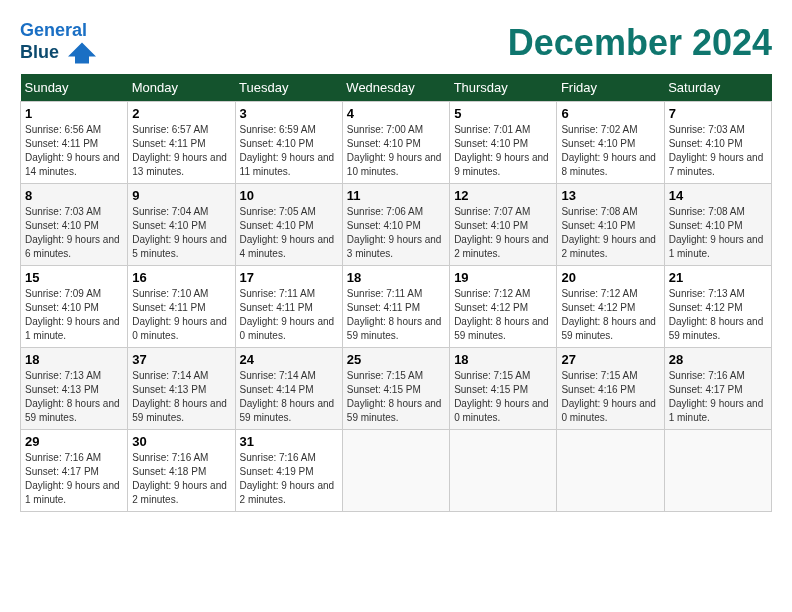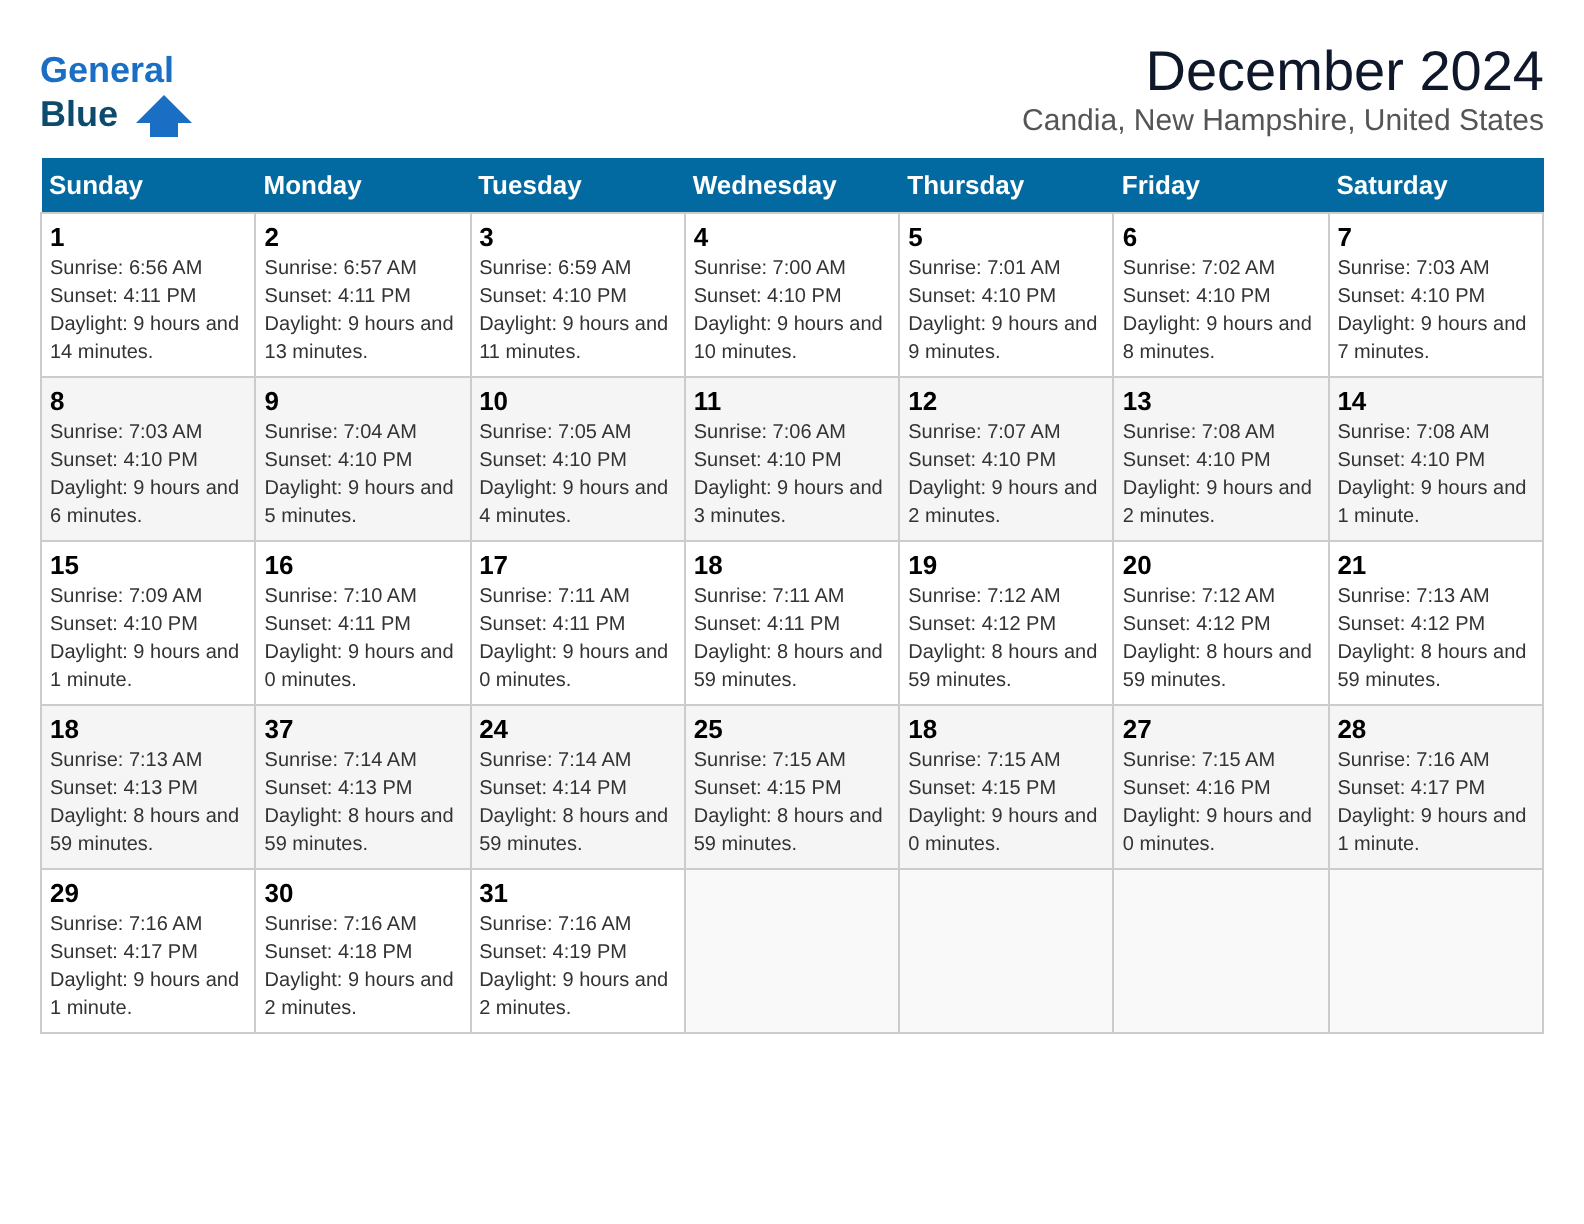--- a/index.html
+++ b/index.html
@@ -31,40 +31,40 @@
     }
     .logo-icon {
       width: 30px;
       height: 30px;
       margin-left: 4px;
     }
     .title-area {
       text-align: right;
     }
     .month-title {
-      font-size: 28px;
-      font-weight: normal;
-      color: #0f172a;
+      font-size: 36px;
+      font-weight: bold;
+      color: #0f766e;
     }
     .location {
       font-size: 15px;
       color: #555;
     }
     table {
       width: 100%;
       border-collapse: collapse;
       font-size: 11px;
     }
     th {
-      background-color: #0369a1;
+      background-color: #14532d;
       color: white;
       padding: 6px 4px;
       text-align: left;
       font-size: 13px;
-      font-weight: bold;
+      font-weight: normal;
     }
     td {
       border: 1px solid #ccc;
       padding: 4px;
       vertical-align: top;
       width: calc(100% / 7);
       height: 80px;
       background: #fff;
     }
     tr:nth-child(even) td {
@@ -97,21 +97,20 @@
       <div class="logo-text">
         <span style="color:#0c4a6e">Blue</span>
         <svg class="logo-icon" viewBox="0 0 40 30" style="display:inline-block;vertical-align:middle;width:28px;height:22px;">
           <polygon points="20,0 40,20 30,20 30,30 10,30 10,20 0,20" fill="#1a6fc4"></polygon>
         </svg>
       </div>
     </div>
   </div>
   <div class="title-area">
     <div class="month-title">December 2024</div>
-    <div class="location">Candia, New Hampshire, United States</div>
   </div>
 </div>
 
 <table>
   <thead>
     <tr>
       <th>Sunday</th>
       <th>Monday</th>
       <th>Tuesday</th>
       <th>Wednesday</th>

